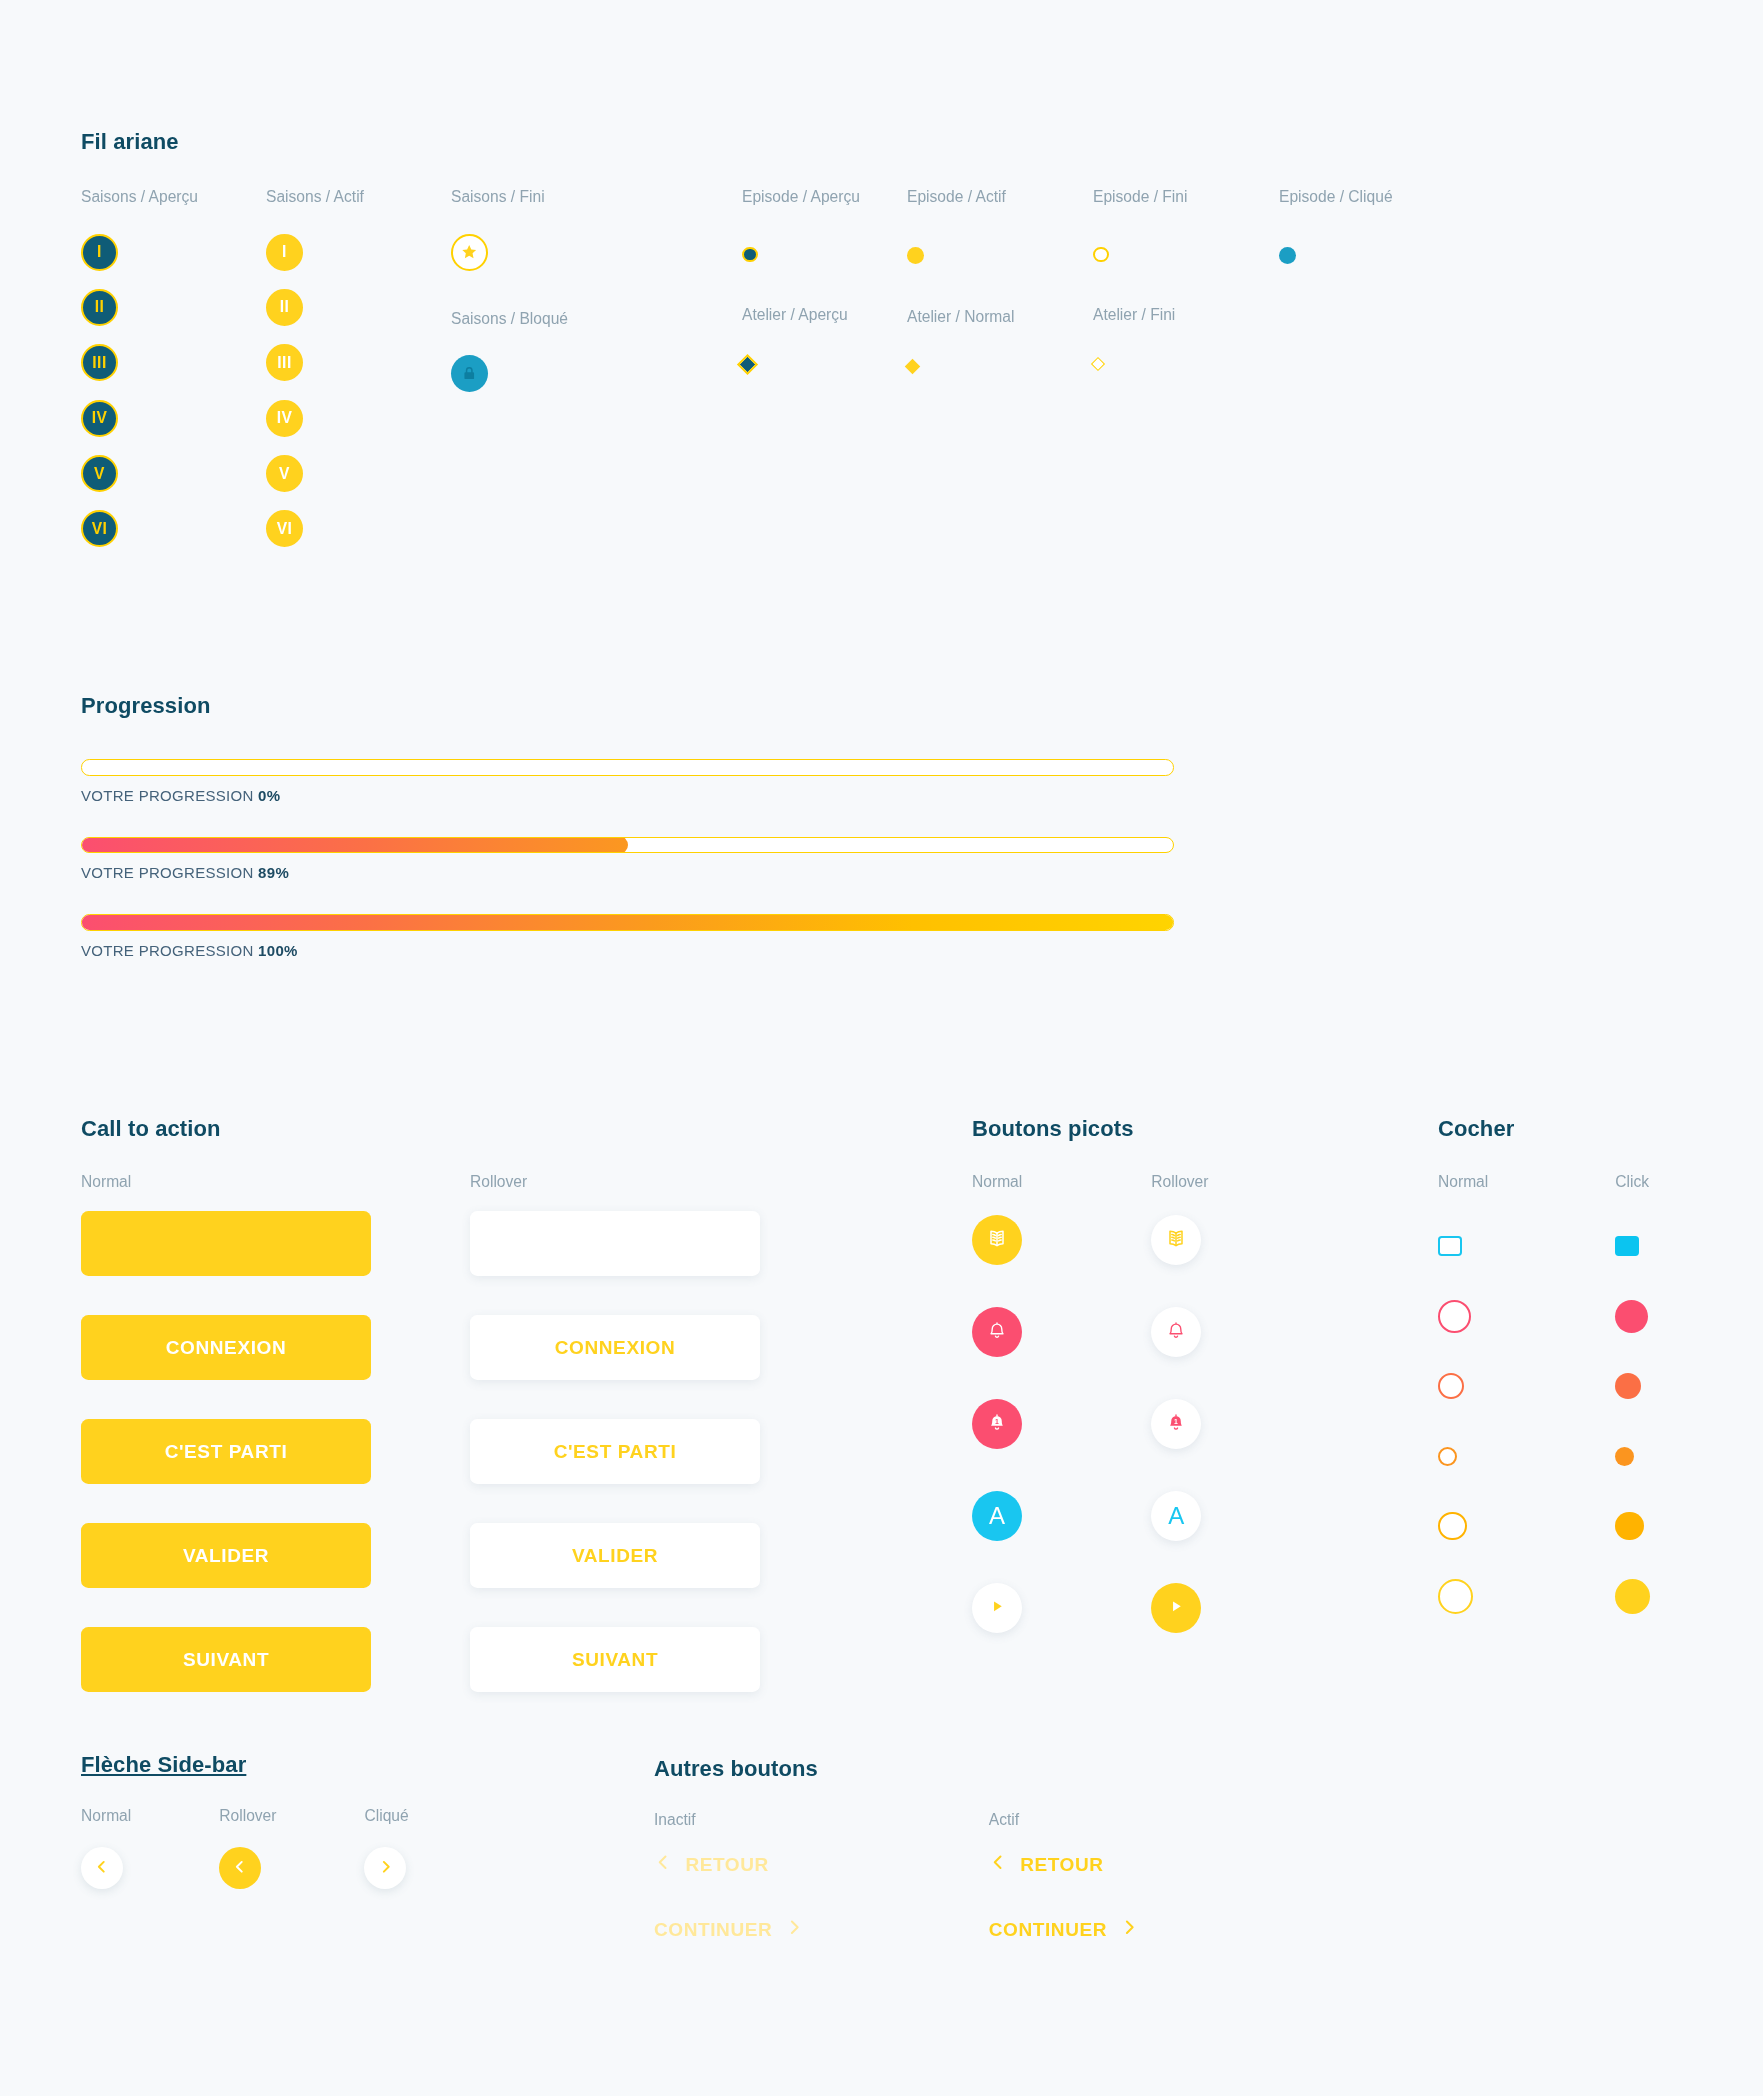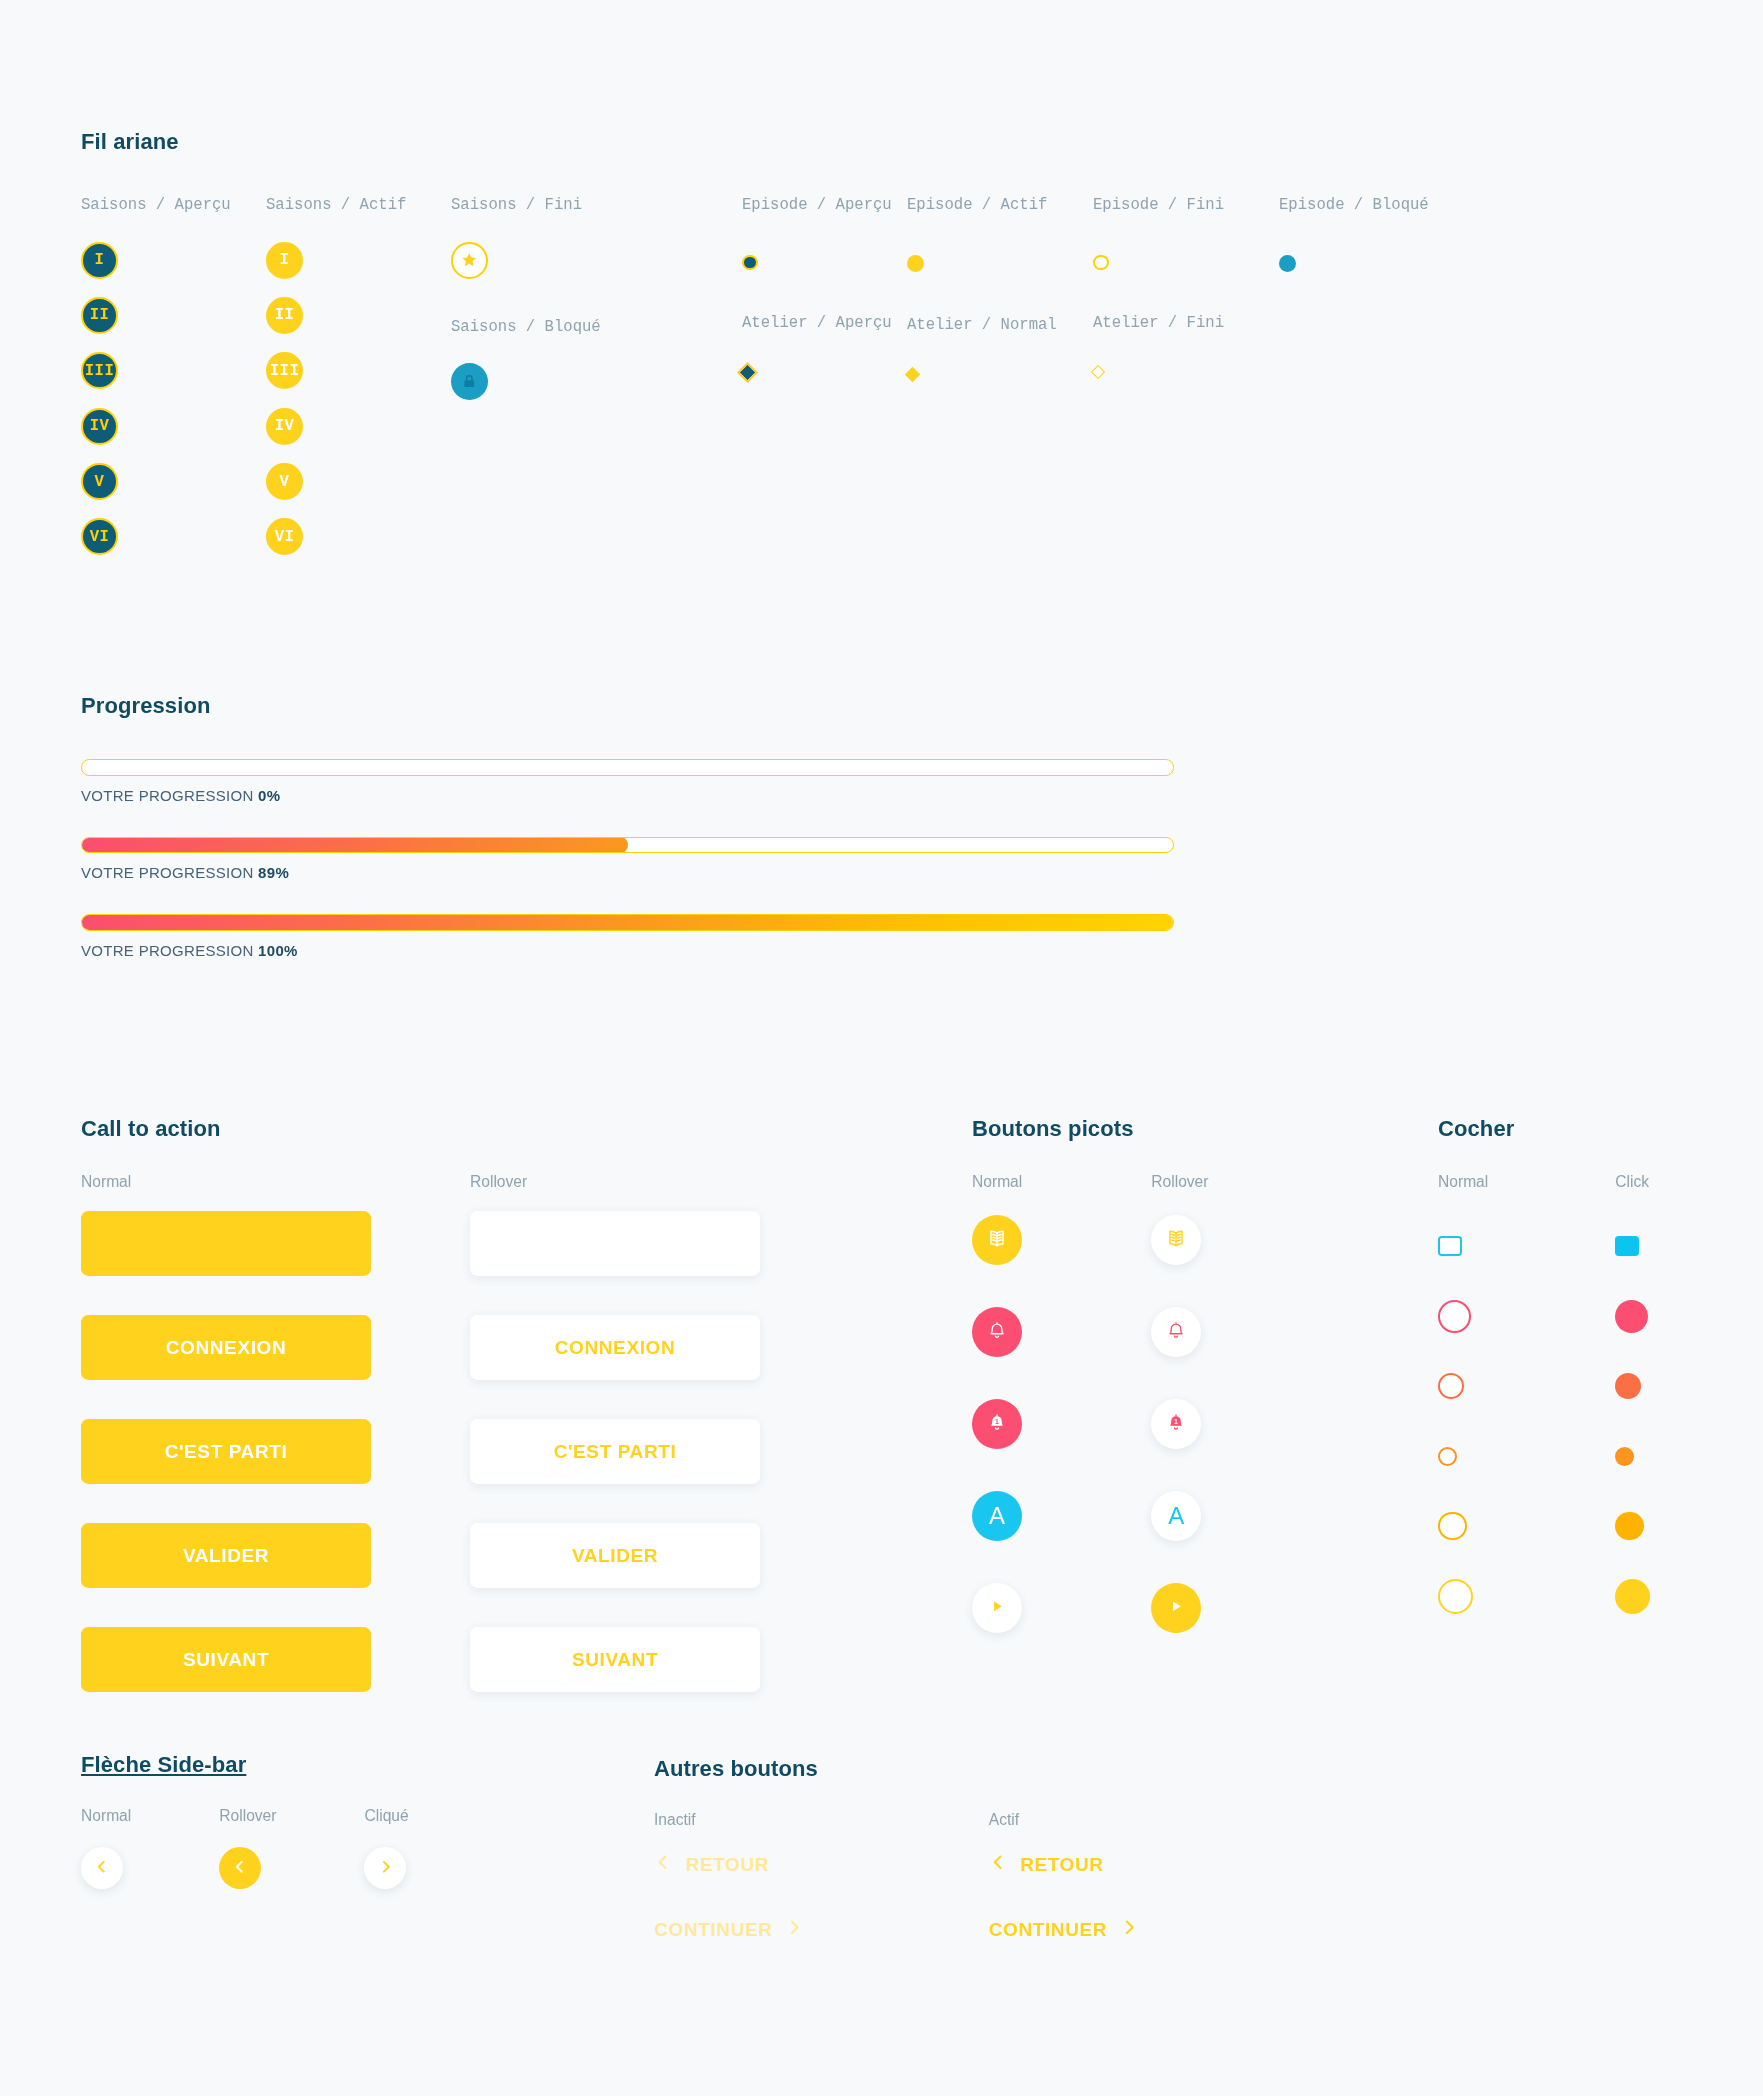--- a/index.html
+++ b/index.html
@@ -20,21 +20,21 @@
     font-size: 15.6px;
     color: #8fa3b0;
     font-weight: 400;
     white-space: nowrap;
   }
 
   
   #fil-ariane { position: absolute; left: 81px; top: 129px; width: 1616px; }
   #fil-ariane .heading { margin-bottom: 33px; }
   .fa-grid { position: relative; height: 358px; }
-  .fa-col { position: absolute; top: 8px; font-family: Liberation Mono, monospace; }
+  .fa-col { position: absolute; top: 0; }
   .fa-col .col-label { margin-bottom: 27.5px; display: block; }
 
   .season-badge {
     width: 37px; height: 37px;
     border-radius: 50%;
     display: flex; align-items: center; justify-content: center;
     font-size: 15.6px; font-weight: 700;
     margin-bottom: 18.4px;
     letter-spacing: 0.5px;
   }
@@ -235,21 +235,21 @@
       <span class="col-label fa-stack-label">Episode / Fini</span>
       <div style="height:13px"></div>
       <div class="dot dot-fini"></div>
       <div style="height:44px"></div>
       <span class="col-label fa-stack-label">Atelier / Fini</span>
       <div style="height:7.3px"></div>
       <div class="diamond dia-fini"></div>
     </div>
 
     <div class="fa-col" style="left:1198px;">
-      <span class="col-label fa-stack-label">Episode / Bloqué</span>
+      <span class="col-label fa-stack-label">Episode / Cliqué</span>
       <div style="height:13px"></div>
       <div class="dot dot-bloque"></div>
     </div>
 
   </div>
 </div>
 
 <div id="progression">
   <div class="section-title heading">Progression</div>
 

